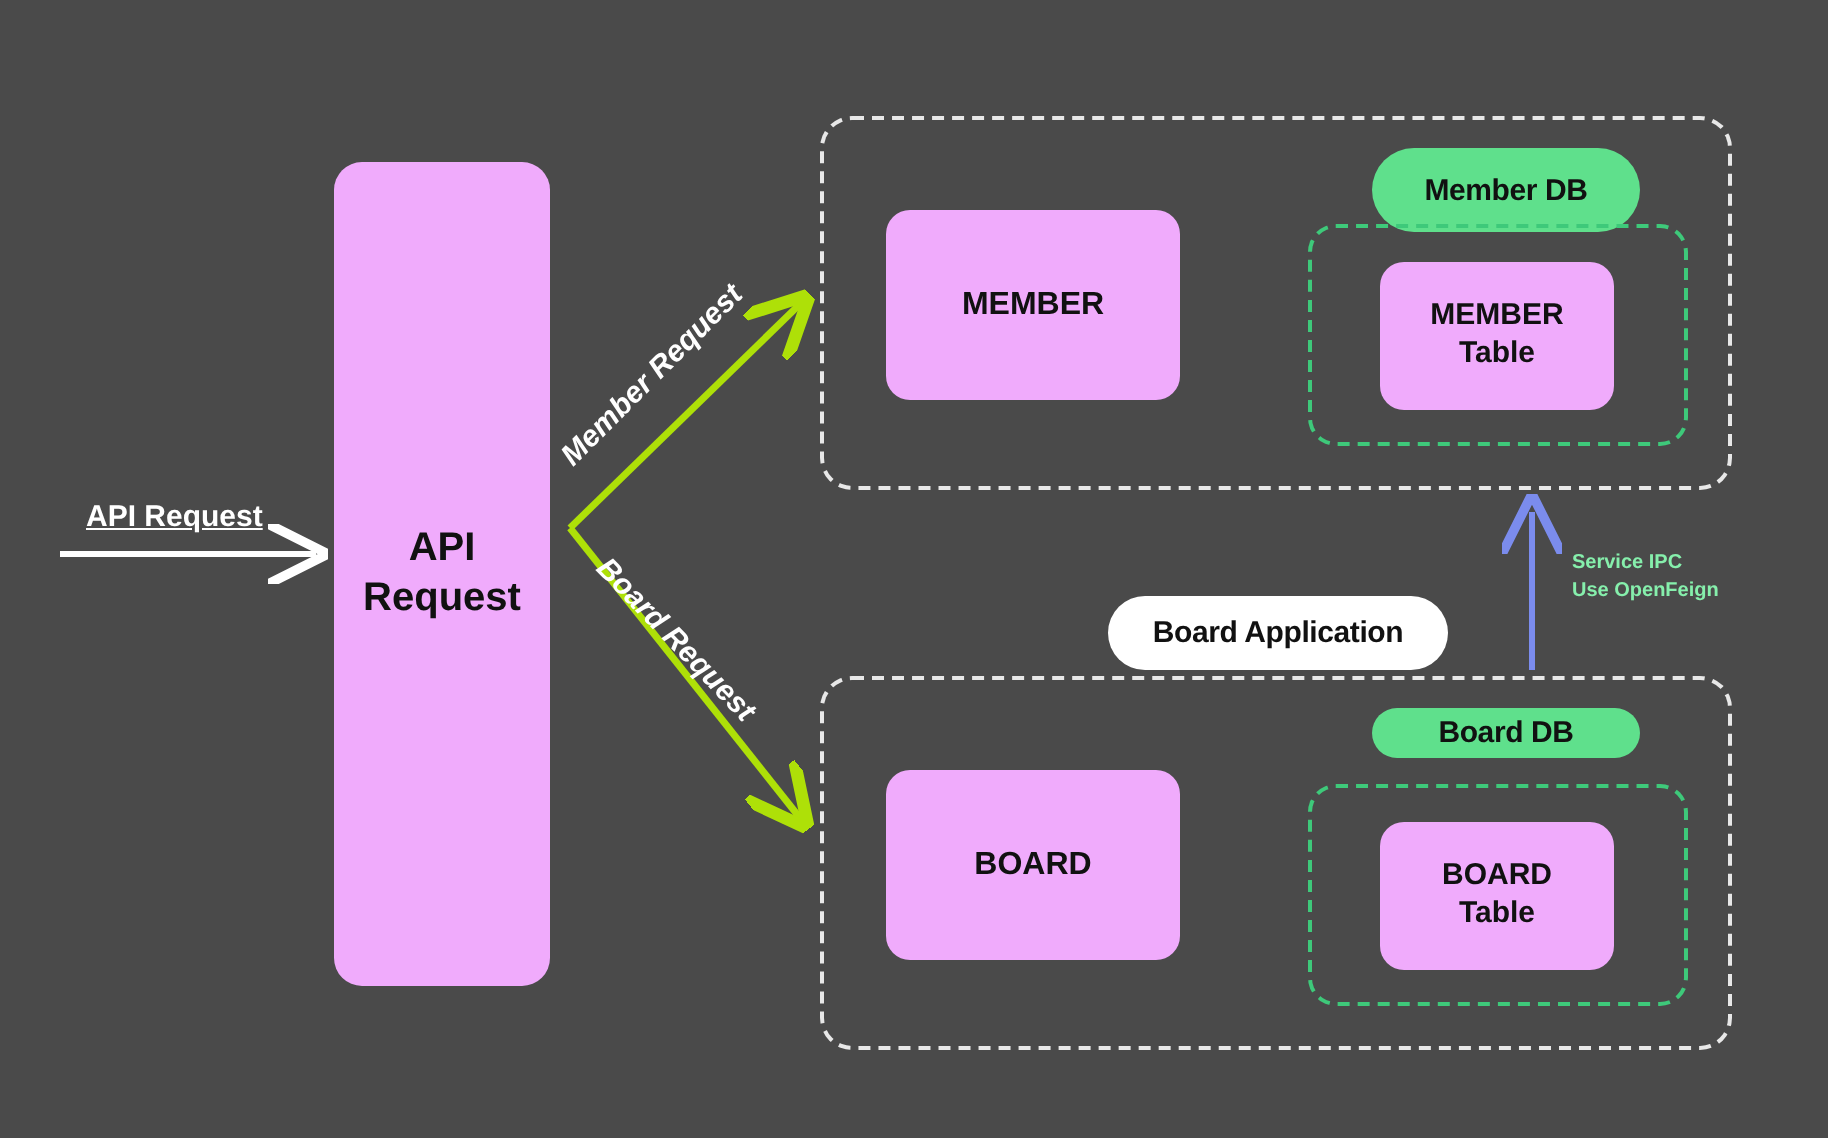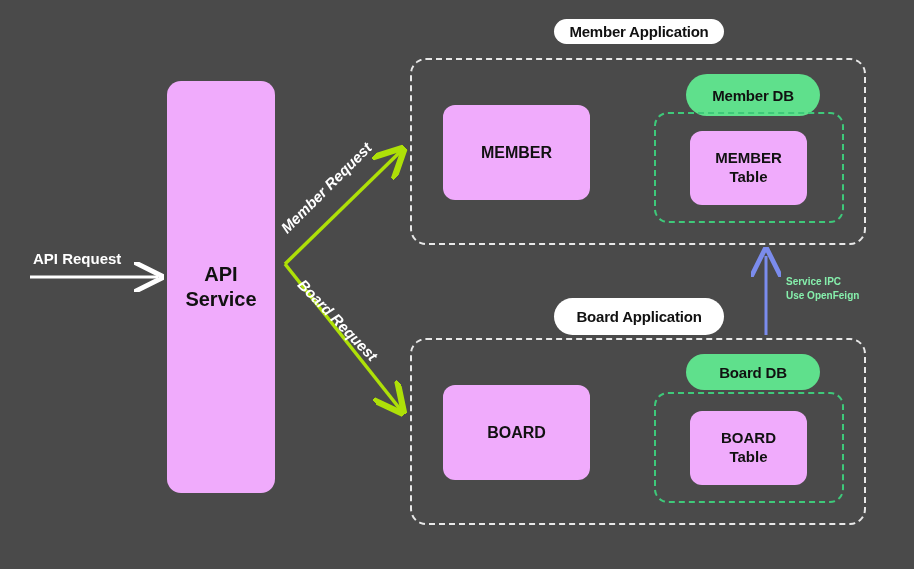--- a/index.html
+++ b/index.html
@@ -108,32 +108,32 @@
     font-size: 20px;
     border-radius: 14px;
   }
   #member-app-container { left: 410px; top: 58px; width: 456px; height: 187px; }
   #board-app-container  { left: 410px; top: 338px; width: 456px; height: 187px; }
 
   #member-app-pill { left: 554px; top: 19px; width: 170px; height: 25px; }
   #board-app-pill  { left: 554px; top: 298px; width: 170px; height: 37px; }
 
   #member-db-pill { left: 686px; top: 74px; width: 134px; height: 42px; }
-  #board-db-pill  { left: 686px; top: 354px; width: 134px; height: 36px; }
+  #board-db-pill  { left: 686px; top: 354px; width: 134px; height: 25px; }
 
   #member-db-container { left: 654px; top: 112px; width: 190px; height: 111px; }
   #board-db-container  { left: 654px; top: 392px; width: 190px; height: 111px; }
 
   #member-service { left: 443px; top: 105px; width: 147px; height: 95px; font-size: 16px; }
   #board-service  { left: 443px; top: 385px; width: 147px; height: 95px; font-size: 16px; }
 
   #member-table { left: 690px; top: 131px; width: 117px; height: 74px; font-size: 15px; }
   #board-table  { left: 690px; top: 411px; width: 117px; height: 74px; font-size: 15px; }
 
-  #api-request-label { left: 33px; top: 250px; }
+  #api-request-label { left: 43px; top: 250px; text-decoration: underline; }
 
   #ipc-label { left: 786px; top: 275px; }
 
   #member-request-label {
     left: 283px; top: 247px;
     transform: rotate(-45deg) translate(12px, -20px);
   }
   #board-request-label {
     left: 287px; top: 281px;
     transform: rotate(46deg) translate(10px, -18px);
@@ -169,35 +169,34 @@
       <line x1="285" y1="264" x2="400" y2="409" stroke="#aee008" stroke-width="3.5" marker-end="url(#mk-green)"></line>
     </g>
 
     <g>
       <line x1="766" y1="335" x2="766" y2="256" stroke="#7b8ced" stroke-width="3" marker-end="url(#mk-blue)"></line>
     </g>
   </svg>
 
   <div class="white-box" id="api-gateway">
     <span>API</span>
-    <span>Service</span>
+    <span>Request</span>
   </div>
 
   <div class="plain-label" id="api-request-label">API Request</div>
 
   <div class="arrow-label" id="member-request-label">Member Request</div>
 
   <div class="arrow-label" id="board-request-label">Board Request</div>
 
   <div class="multi-label" id="ipc-label">
     <div>Service IPC</div>
     <div>Use OpenFeign</div>
   </div>
 
-  <div class="pill" id="member-app-pill">Member Application</div>
 
   <div class="app-container" id="member-app-container"></div>
 
   <div class="white-box" id="member-service">
     <span>MEMBER</span>
   </div>
 
   <div class="pill green" id="member-db-pill">Member DB</div>
 
   <div class="db-container" id="member-db-container"></div>

